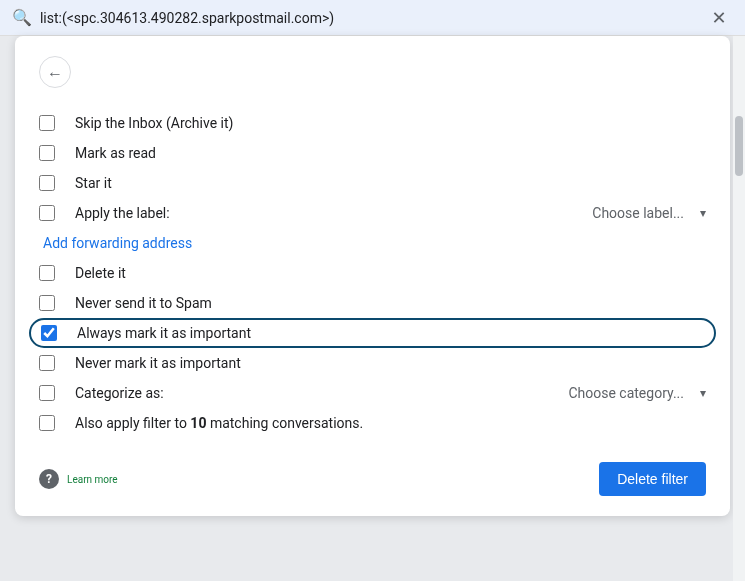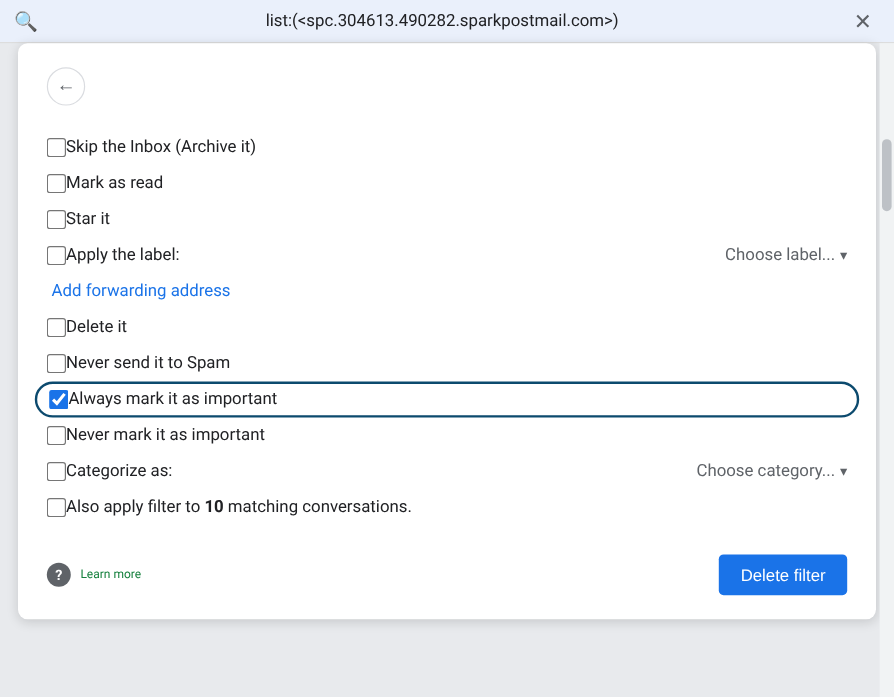--- a/index.html
+++ b/index.html
@@ -28,21 +28,20 @@
       border-bottom: 1px solid #ddd;
     }
     .search-icon {
       color: #5f6368;
       font-size: 16px;
     }
     .search-text {
       flex: 1;
       font-size: 14px;
       color: #202124;
-      text-align: center;
     }
     .close-btn {
       cursor: pointer;
       color: #5f6368;
       font-size: 18px;
       background: none;
       border: none;
       padding: 4px;
       border-radius: 50%;
       display: flex;
@@ -93,21 +92,21 @@
     .option-row {
       display: flex;
       align-items: center;
       padding: 7px 0;
       gap: 12px;
       position: relative;
     }
     .option-row label {
       display: flex;
       align-items: flex-start;
-      gap: 0;
+      gap: 20px;
       cursor: pointer;
       flex: 1;
     }
     .checkbox {
       width: 16px;
       height: 16px;
       flex-shrink: 0;
       cursor: pointer;
       accent-color: #1a73e8;
     }
@@ -117,21 +116,21 @@
     }
     .option-link {
       color: #1a73e8;
       text-decoration: none;
       font-size: 14px;
       margin-left: 4px;
     }
     .dropdown-inline {
       display: inline-flex;
       align-items: center;
-      gap: 4px;
+      gap: 16px;
       color: #5f6368;
       font-size: 14px;
       cursor: pointer;
     }
     .dropdown-arrow {
       font-size: 12px;
       color: #5f6368;
     }
     .highlighted-row {
       border: 2px solid #0c4a6e;

